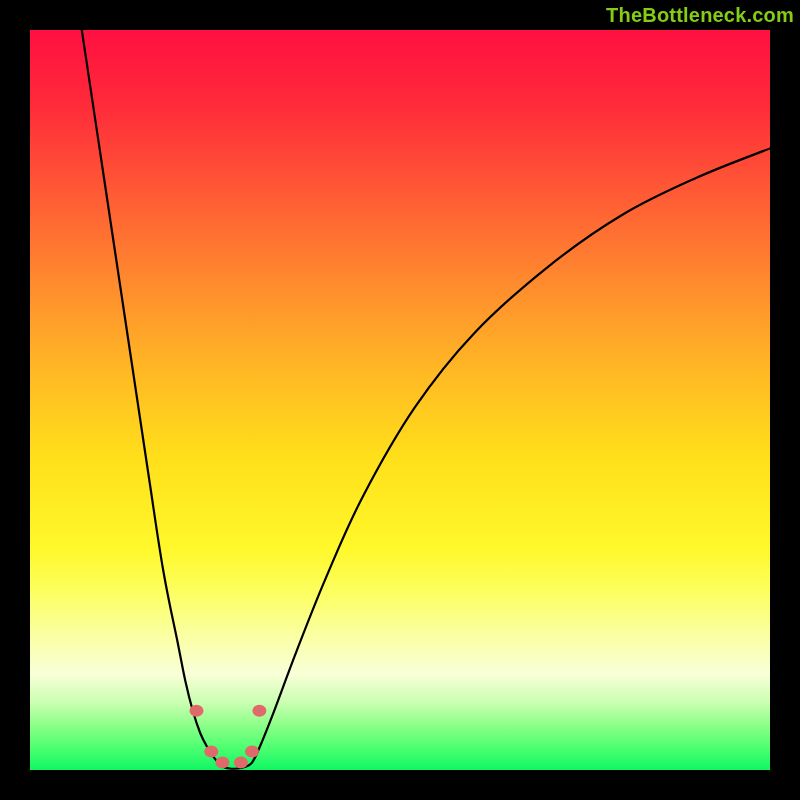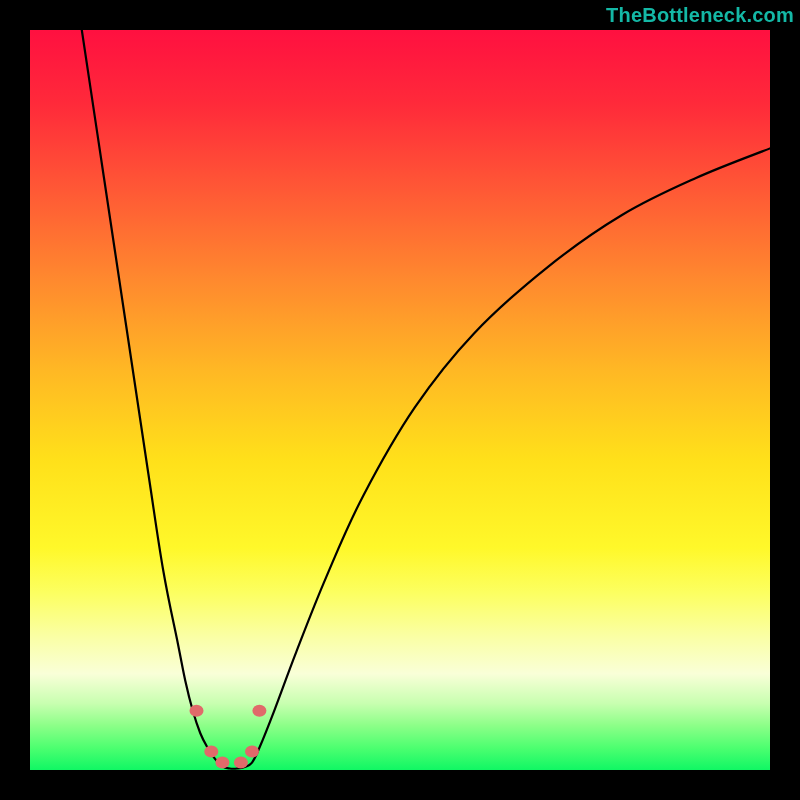--- a/index.html
+++ b/index.html
@@ -37,21 +37,21 @@
       #c8ffb0 91%,
       #8cff88 94%,
       #4dff70 97%,
       #10f764 100%
     );
   }
   .attribution {
     position: absolute;
     right: 6px;
     top: 4px;
-    color: #14b8a6;
+    color: #84cc16;
     font-size: 20px;
     font-weight: 600;
     letter-spacing: 0.2px;
     user-select: none;
   }
   svg.curve {
     position: absolute;
     left: 0;
     top: 0;
     width: 740px;

